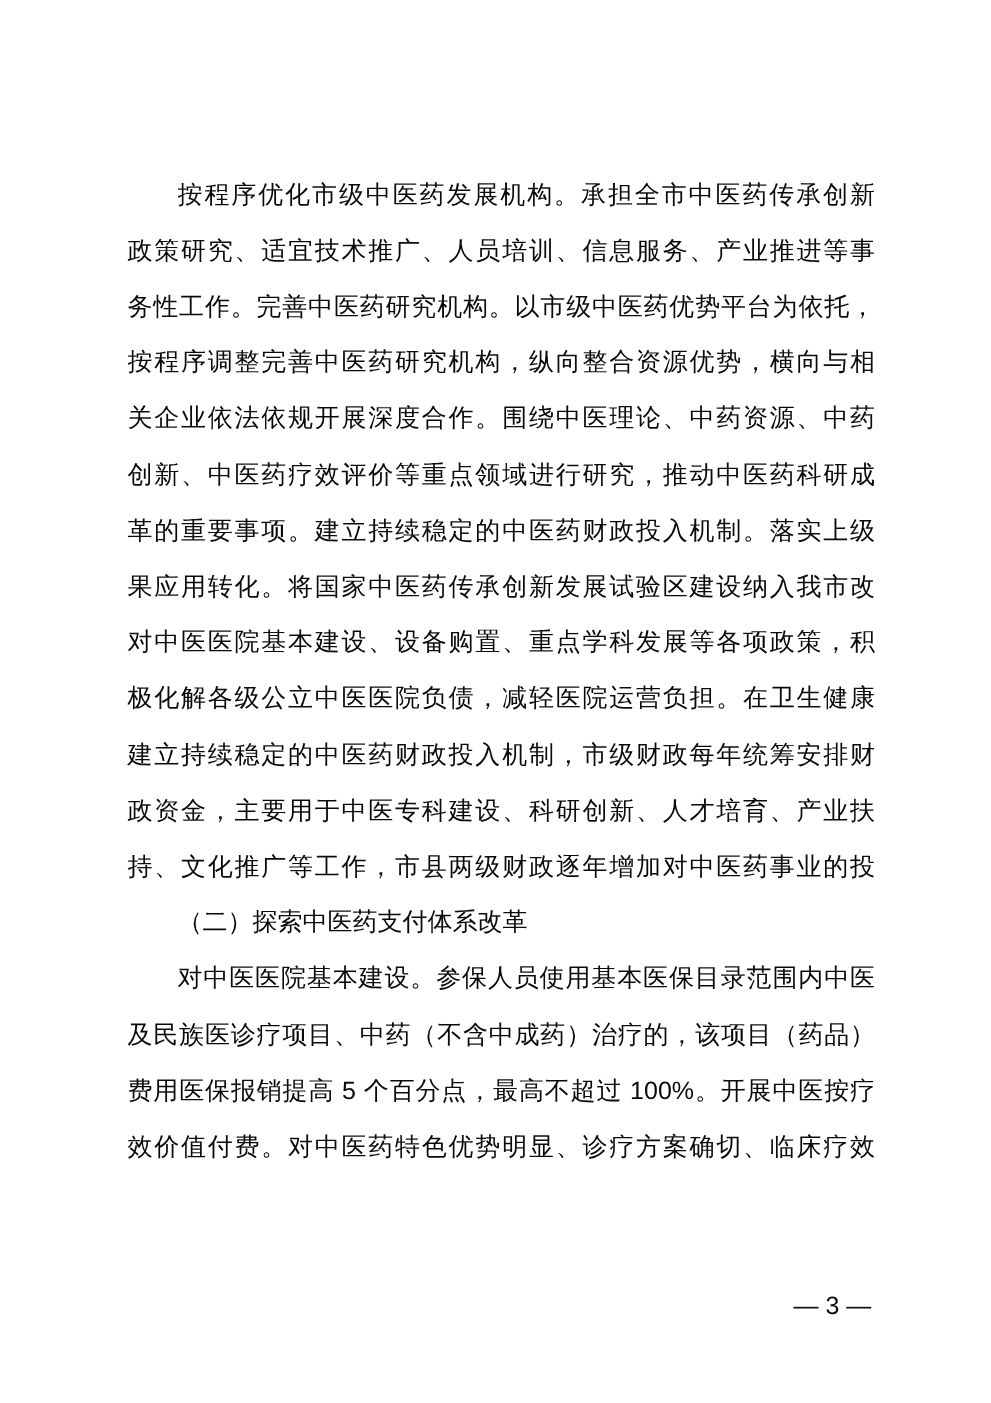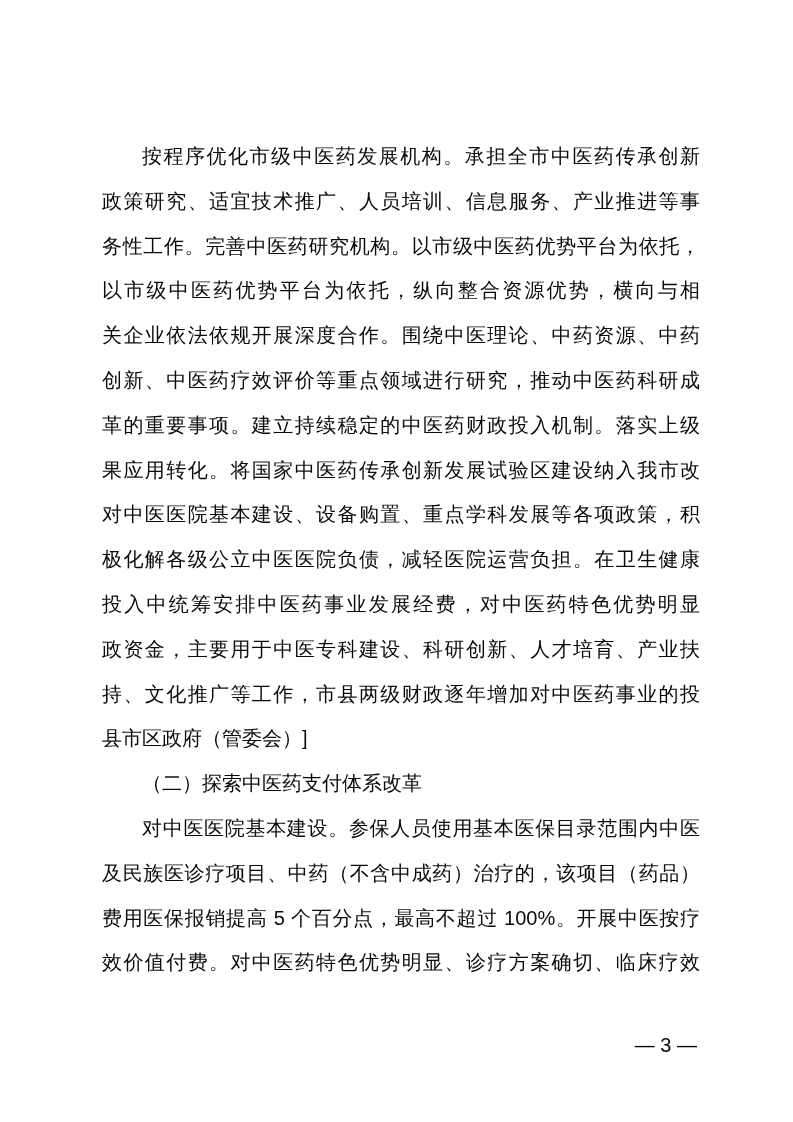--- a/index.html
+++ b/index.html
@@ -53,31 +53,30 @@
 </head>
 <body>
 
 <div class="page">
   <div class="body-text">
 
     <div class="para">
       <div class="tline indent just">按程序优化市级中医药发展机构。承担全市中医药传承创新</div>
       <div class="tline just">政策研究、适宜技术推广、人员培训、信息服务、产业推进等事</div>
       <div class="tline just">务性工作。完善中医药研究机构。以市级中医药优势平台为依托，</div>
-      <div class="tline just">以市级中医药优势平台为依托，纵向整合资源优势，横向与相</div>
+      <div class="tline just">按程序调整完善中医药研究机构，纵向整合资源优势，横向与相</div>
       <div class="tline just">关企业依法依规开展深度合作。围绕中医理论、中药资源、中药</div>
       <div class="tline just">创新、中医药疗效评价等重点领域进行研究，推动中医药科研成</div>
       <div class="tline just">革的重要事项。建立持续稳定的中医药财政投入机制。落实上级</div>
       <div class="tline just">果应用转化。将国家中医药传承创新发展试验区建设纳入我市改</div>
       <div class="tline just">对中医医院基本建设、设备购置、重点学科发展等各项政策，积</div>
       <div class="tline just">极化解各级公立中医医院负债，减轻医院运营负担。在卫生健康</div>
-      <div class="tline just">投入中统筹安排中医药事业发展经费，对中医药特色优势明显</div>
+      <div class="tline just">建立持续稳定的中医药财政投入机制，市级财政每年统筹安排财</div>
       <div class="tline just">政资金，主要用于中医专科建设、科研创新、人才培育、产业扶</div>
       <div class="tline just">持、文化推广等工作，市县两级财政逐年增加对中医药事业的投</div>
-      <div class="tline">县市区政府（管委会）]</div>
     </div>
 
     <div class="para">
       <div class="tline indent">（二）探索中医药支付体系改革</div>
     </div>
 
     <div class="para">
       <div class="tline indent just">对中医医院基本建设。参保人员使用基本医保目录范围内中医</div>
       <div class="tline just">及民族医诊疗项目、中药（不含中成药）治疗的，该项目（药品）</div>
       <div class="tline just">费用医保报销提高 5 个百分点，最高不超过 100%。开展中医按疗</div>

